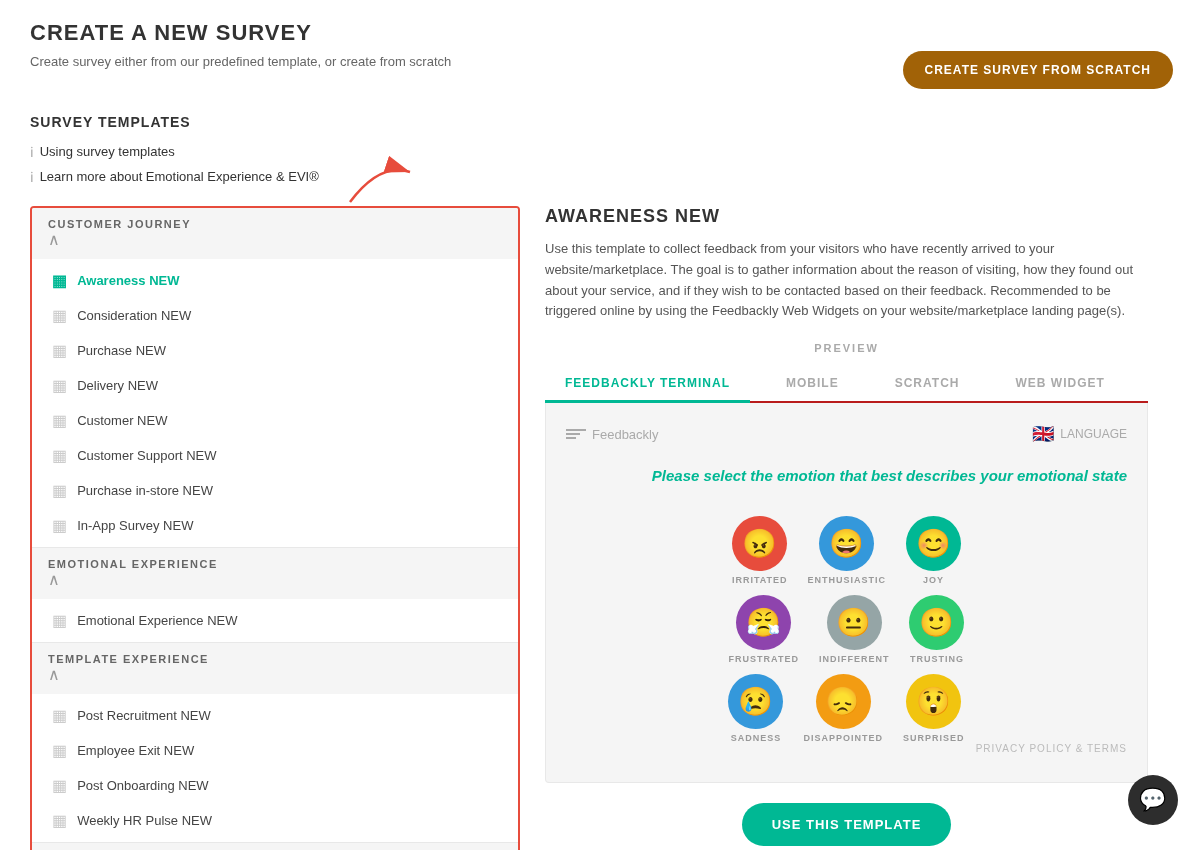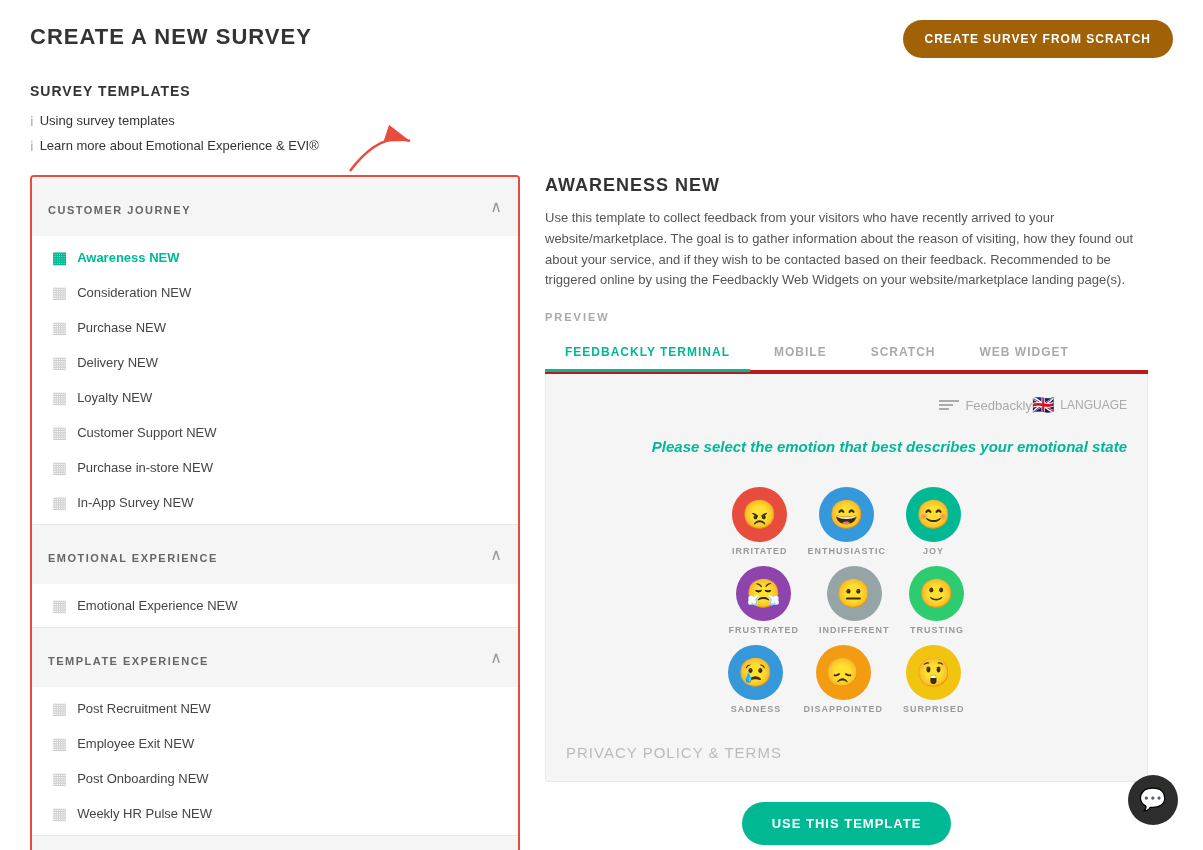--- a/index.html
+++ b/index.html
@@ -40,25 +40,26 @@
       width: 490px;
       min-width: 490px;
       border: 2px solid #e74c3c;
       border-radius: 4px;
       overflow: hidden;
     }
     
     .category-section { border-bottom: 1px solid #e8e8e8; }
     .category-header {
       background: #f5f5f5;
-      padding: 20px 16px;
-      display: flex;
-      align-items: flex-end;
+      padding: 10px 16px;
+      display: flex;
+      align-items: flex-start;
       justify-content: space-between;
       cursor: pointer;
+      flex-direction: column;
     }
     .category-title { font-size: 11px; font-weight: bold; letter-spacing: 1.5px; color: #666; }
     .chevron { color: #999; font-size: 16px; }
     
     .template-list { padding: 4px 0; }
     .template-item {
       display: flex;
       align-items: center;
       gap: 10px;
       padding: 8px 20px;
@@ -70,23 +71,23 @@
     .template-icon { font-size: 16px; color: #ccc; }
     .template-item.active .template-icon { color: #00b894; }
     
     
     .right-panel { flex: 1; padding: 0 25px; }
     
     .template-title { font-size: 18px; font-weight: bold; color: #333; letter-spacing: 1px; margin-bottom: 12px; }
     
     .template-desc { color: #555; font-size: 13px; line-height: 1.6; margin-bottom: 20px; max-width: 660px; }
     
-    .preview-label { font-size: 11px; font-weight: bold; letter-spacing: 2px; color: #aaa; margin-bottom: 12px; }
-    
-    .preview-tabs { display: flex; gap: 4px; border-bottom: 4px solid #b91c1c; margin-bottom: 0; text-align: right; }
+    .preview-label { font-size: 11px; font-weight: bold; letter-spacing: 2px; color: #aaa; margin-bottom: 12px; text-align: center; }
+    
+    .preview-tabs { display: flex; gap: 16px; border-bottom: 2px solid #b91c1c; margin-bottom: 0; text-align: right; }
     .preview-tab {
       padding: 10px 20px;
       font-size: 12px;
       font-weight: bold;
       letter-spacing: 1px;
       color: #aaa;
       cursor: pointer;
       border-bottom: 3px solid transparent;
       margin-bottom: -2px;
     }
@@ -99,21 +100,21 @@
       border-radius: 0 0 4px 4px;
       padding: 20px;
       min-height: 380px;
       position: relative;
       margin-bottom: 20px;
     }
     
     .preview-header {
       display: flex;
       align-items: center;
-      justify-content: flex-end;
+      justify-content: space-between;
       margin-bottom: 20px;
     }
     .feedbackly-logo { display: flex; align-items: center; gap: 6px; color: #aaa; font-size: 13px; }
     .logo-icon { display: flex; flex-direction: column; gap: 2px; }
     .logo-line { width: 16px; height: 2px; background: #aaa; }
     .logo-line:first-child { width: 20px; }
     
     .lang-badge { display: flex; align-items: center; gap: 6px; font-size: 12px; color: #aaa; }
     .flag { font-size: 18px; }
     
@@ -141,21 +142,21 @@
       width: 55px;
       height: 55px;
       border-radius: 50%;
       display: flex;
       align-items: center;
       justify-content: center;
       font-size: 28px;
     }
     .emotion-label { font-size: 9px; color: #999; letter-spacing: 1px; text-align: right; font-weight: bold; }
     
-    .privacy-text { text-align: left; font-size: 15px; color: #bbb; margin-top: 30px; letter-spacing: 1px; }
+    .privacy-text { text-align: right; font-size: 10px; color: #bbb; margin-top: 0; letter-spacing: 1px; }
     
     .use-template-btn {
       background: #00b894;
       color: #fff;
       border: none;
       padding: 14px 30px;
       border-radius: 25px;
       font-size: 13px;
       font-weight: bold;
       letter-spacing: 1px;
@@ -181,20 +182,21 @@
     }
   </style>
 </head>
 <body>
 
 <div class="page">
 
   <div class="header-row">
     <div class="header-text">
       <h1 class="page-title">CREATE A NEW SURVEY</h1>
+      <p class="subtitle">Create survey either from our predefined template, or create from scratch</p>
     </div>
     <button class="create-btn">CREATE SURVEY FROM SCRATCH</button>
   </div>
 
   <div>
     <div class="section-label">SURVEY TEMPLATES</div>
     <div class="links-row">
       <div class="link-item">
         <span class="link-icon">ℹ</span>
         <span>Using survey templates</span>
@@ -236,21 +238,21 @@
           <div class="template-item">
             <span class="template-icon">▦</span>
             <span>Purchase NEW</span>
           </div>
           <div class="template-item">
             <span class="template-icon">▦</span>
             <span>Delivery NEW</span>
           </div>
           <div class="template-item">
             <span class="template-icon">▦</span>
-            <span>Loyalty NEW</span>
+            <span>Customer NEW</span>
           </div>
           <div class="template-item">
             <span class="template-icon">▦</span>
             <span>Customer Support NEW</span>
           </div>
           <div class="template-item">
             <span class="template-icon">▦</span>
             <span>Purchase in-store NEW</span>
           </div>
           <div class="template-item">

